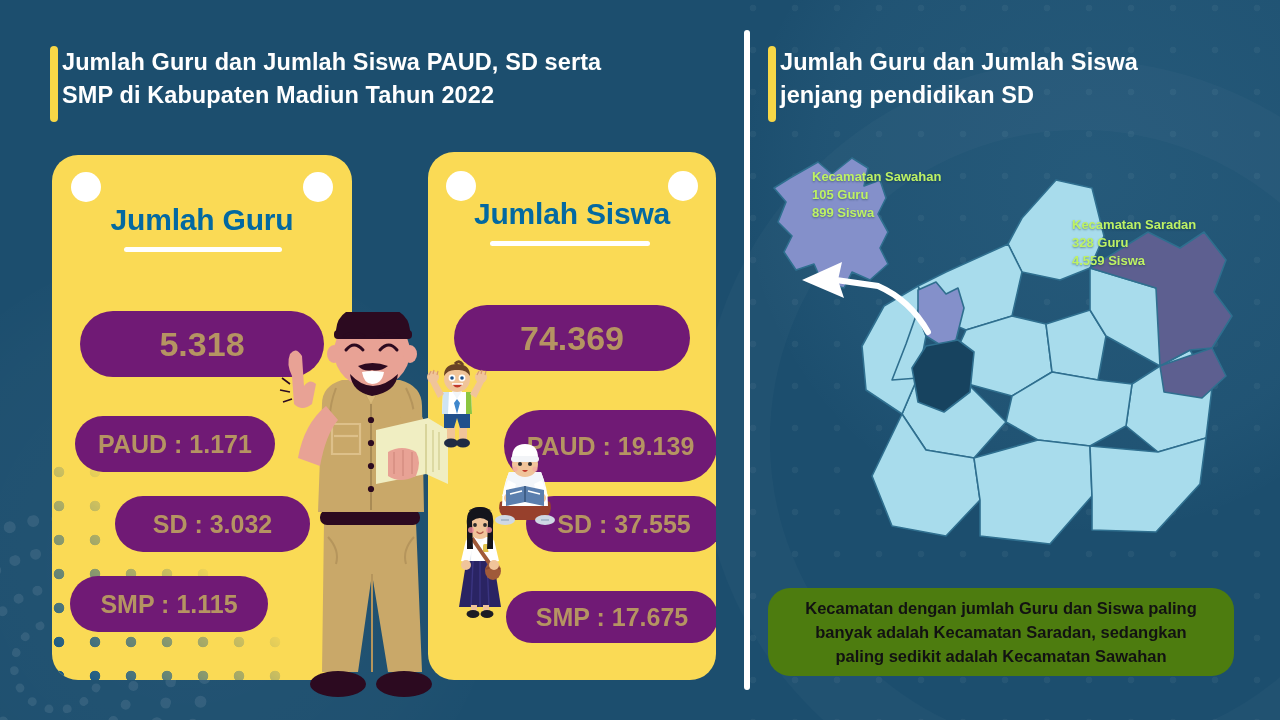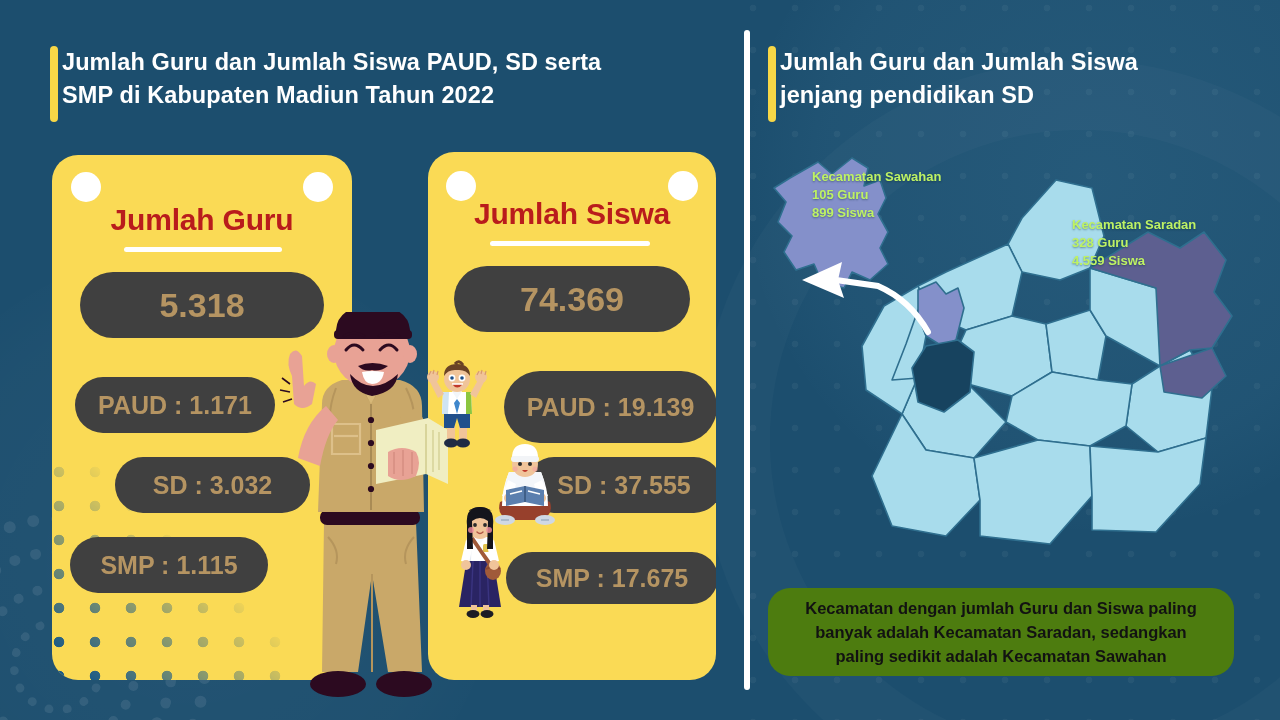--- a/index.html
+++ b/index.html
@@ -133,47 +133,48 @@
   }
   #card-guru  .punch.left  { left: 19px;  top: 17px; }
   #card-guru  .punch.right { right: 19px; top: 17px; }
   #card-siswa .punch.left  { left: 18px;  top: 19px; }
   #card-siswa .punch.right { right: 18px; top: 19px; }
 
   .card-title {
     position: absolute;
     left: 0; right: 0;
     text-align: center;
-    color: #b91c1c;
+    color: #0369a1;
     font-size: 30px;
     font-weight: bold;
     letter-spacing: -0.2px;
   }
   #card-guru  .card-title { top: 48px; }
   #card-siswa .card-title { top: 45px; }
 
   .title-rule {
     position: absolute;
     height: 5px;
     border-radius: 3px;
     background: #ffffff;
   }
   #card-guru  .title-rule { left: 72px; top: 92px;  width: 158px; }
   #card-siswa .title-rule { left: 62px; top: 89px;  width: 160px; }
 
   .pill {
     position: absolute;
-    background: #404040;
+    background: #701a75;
     border-radius: 40px;
     display: flex;
     align-items: center;
     justify-content: center;
     color: #b59462;
     font-weight: bold;
     white-space: nowrap;
+    margin-top: 39px;
   }
   .pill.total { font-size: 34px; }
   .pill.level { font-size: 25px; }
 
   
   #guru-total { left: 28px;  top: 117px; width: 244px; height: 66px; }
   #guru-paud  { left: 23px;  top: 222px; width: 200px; height: 56px; }
   #guru-sd    { left: 63px;  top: 302px; width: 195px; height: 56px; }
   #guru-smp   { left: 18px;  top: 382px; width: 198px; height: 56px; }
 

